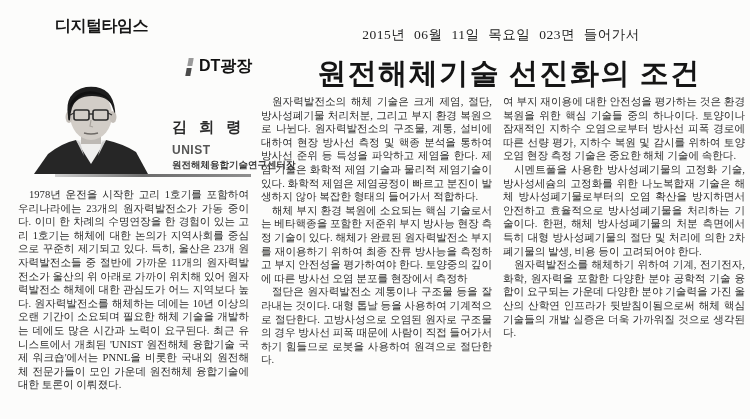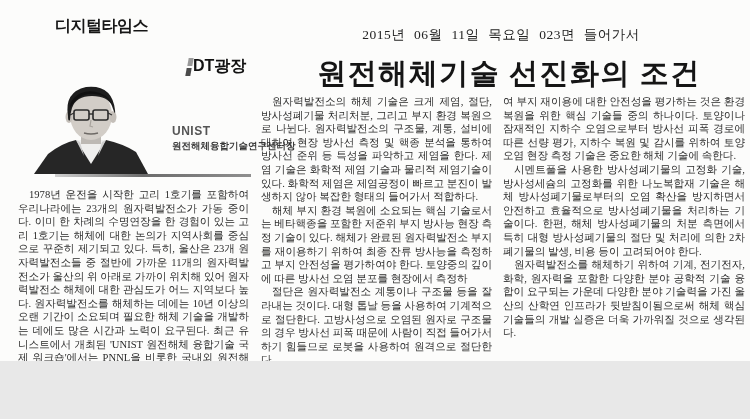--- a/index.html
+++ b/index.html
@@ -1,18 +1,18 @@
 <!DOCTYPE html>
 <html lang="ko"><head>
 <meta charset="utf-8">
 <style>
   html,body{margin:0;padding:0;}
   body{background:#e8e8e8;font-family:"Liberation Serif",serif;}
   .page{
-    position:relative;width:750px;height:361px;background:#fcfcfb;
+    position:relative;width:750px;height:419px;background:#fcfcfb;
     color:#1c1c1c;overflow:hidden;margin:0 auto;
   }
   
   .masthead{
     position:absolute;left:55px;top:16px;
     font-family:"Liberation Sans",sans-serif;font-weight:bold;
     font-size:16px;letter-spacing:-0.5px;color:#161616;
   }
   
   .dateline{
@@ -22,21 +22,21 @@
   }
   
   .headline{
     position:absolute;left:257px;top:46px;width:488px;
     text-align:center;font-size:29px;font-weight:bold;
     letter-spacing:1.5px;color:#151515;
   }
   
   .plaza{
     position:absolute;left:186px;top:56px;
-    display:flex;align-items:center;
+    display:flex;align-items:center;gap:6px;
   }
   .plaza-icon{display:flex;flex-direction:column;gap:2px;}
   .plaza-icon i{display:block;width:5px;height:8px;transform:skewX(-10deg);}
   .plaza-icon i.b1{background:#9a9a9a;margin-left:2px;}
   .plaza-icon i.b2{background:#4a4a4a;}
   .plaza-label{
     font-family:"Liberation Sans",sans-serif;font-weight:bold;
     font-size:16px;color:#111;letter-spacing:0px;
   }
   
@@ -107,20 +107,21 @@
       <line x1="61" y1="30" x2="65" y2="30" stroke="#2b2b2b" stroke-width="1.4"></line>
       <line x1="46" y1="29" x2="42" y2="31" stroke="#2b2b2b" stroke-width="1.2"></line>
       <line x1="80" y1="29" x2="84" y2="31" stroke="#2b2b2b" stroke-width="1.2"></line>
 
       <path d="M63,36 L62,42 L65,43" fill="none" stroke="#a8a39d" stroke-width="1.2"></path>
       <path d="M56,49 Q63,51 70,49" fill="none" stroke="#6e6a66" stroke-width="1.4"></path>
     </svg>
   </div>
 
   <div class="byline">
+    <div class="name">김 희 령</div>
     <div class="affil">UNIST</div>
     <div class="pos">원전해체융합기술연구센터장</div>
   </div>
 
   <div class="byline-rule"></div>
 
   <div class="col col1">
       <p>1978년 운전을 시작한 고리 1호기를 포함하여 우리나라에는 23개의 원자력발전소가 가동 중이다. 이미 한 차례의 수명연장을 한 경험이 있는 고리 1호기는 해체에 대한 논의가 지역사회를 중심으로 꾸준히 제기되고 있다. 특히, 울산은 23개 원자력발전소들 중 절반에 가까운 11개의 원자력발전소가 울산의 위 아래로 가까이 위치해 있어 원자력발전소 해체에 대한 관심도가 어느 지역보다 높다. 원자력발전소를 해체하는 데에는 10년 이상의 오랜 기간이 소요되며 필요한 해체 기술을 개발하는 데에도 많은 시간과 노력이 요구된다. 최근 유니스트에서 개최된 'UNIST 원전해체 융합기술 국제 워크숍'에서는 PNNL을 비롯한 국내외 원전해체 전문가들이 모인 가운데 원전해체 융합기술에 대한 토론이 이뤄졌다.</p>
     </div>
   <div class="col col2">

